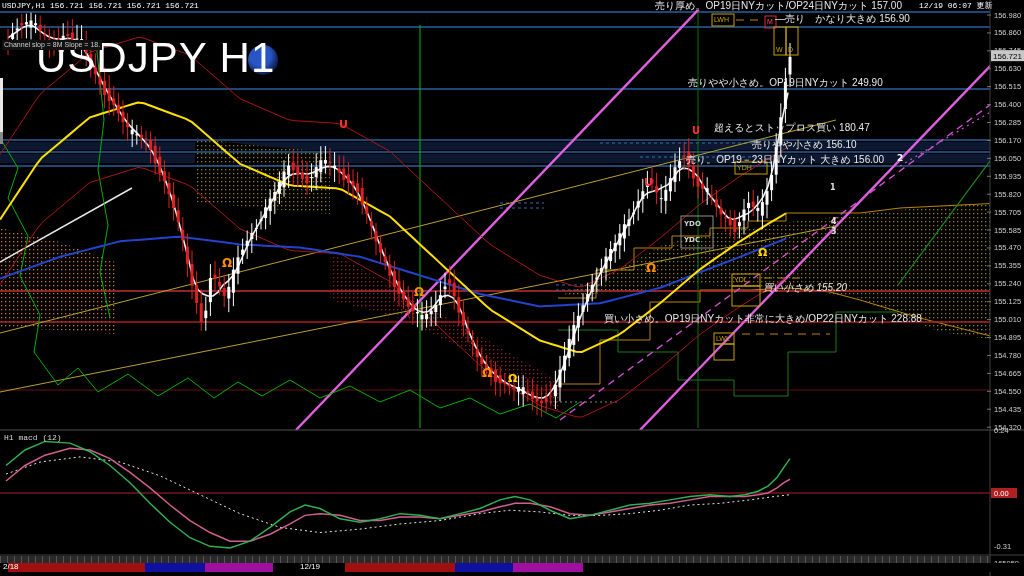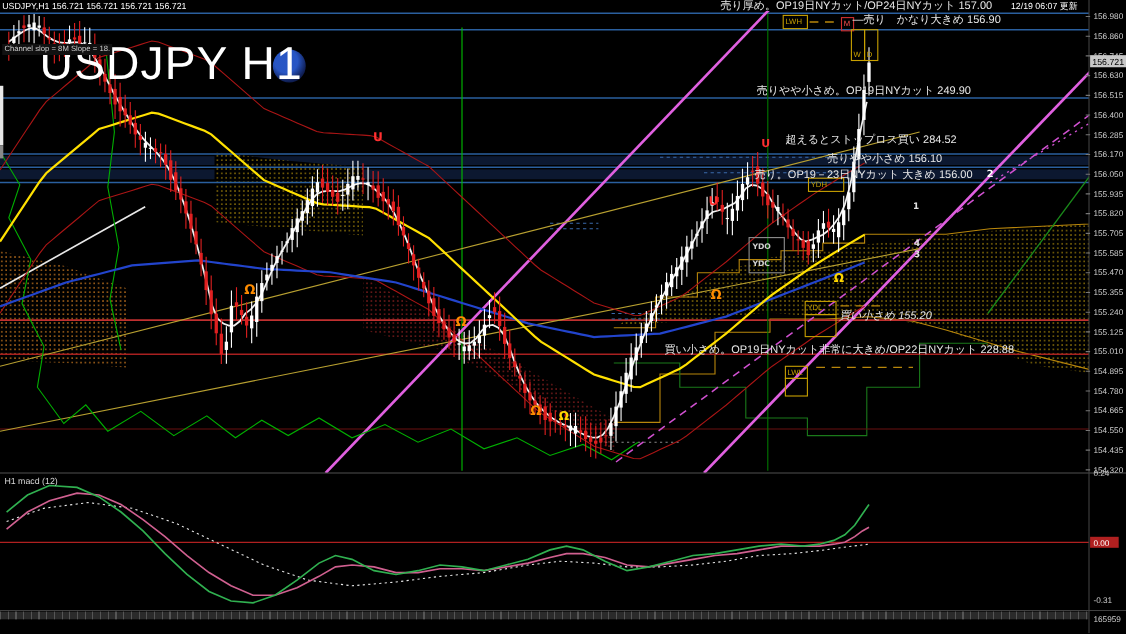--- a/index.html
+++ b/index.html
@@ -1,20 +1,20 @@
 <!DOCTYPE html>
 <html><head>
 <meta charset="utf-8">
 <style>
   html,body{margin:0;padding:0;background:#000;}
   #app{position:relative;width:1024px;height:576px;background:#000;overflow:hidden;
        font-family:"Liberation Sans","DejaVu Sans",sans-serif;}
   .abs{position:absolute;}
   .txt{color:#e8e8e8;font-size:10px;line-height:10px;white-space:nowrap;}
-  .tiny{font-size:8px;line-height:9px;}
+  .tiny{font-size:8px;line-height:9px;font-family:Liberation Mono, monospace;}
   #title{font-size:42px;font-weight:400;color:#ffffff;letter-spacing:1px;z-index:30;}
   #logo-circle{width:30px;height:30px;border-radius:50%;
        background:radial-gradient(circle at 40% 35%, #2a5acF 0 40%, #11225c 70%, #050a20 100%);
        z-index:29;opacity:.95;}
   #chart-svg{position:absolute;left:0;top:0;z-index:10;}
   .overlay-label{z-index:40;}
   #timestrip{left:0;top:556px;width:990px;height:7px;background:#2a2a2a;
        background-image:repeating-linear-gradient(90deg,#555 0 1px,transparent 1px 7px);z-index:15;}
   #session-bar{left:0;top:563px;width:1024px;height:9px;background:#000;z-index:15;}
   .seg{position:absolute;top:0;height:9px;}
@@ -550,22 +550,32 @@
 
   <div class="abs txt tiny overlay-label" style="left:4px;top:433px;color:#d8d8d8;">H1 macd (12)</div>
 
   <div id="left-scale-white" class="abs"></div>
   <div id="left-scale-gray" class="abs"></div>
 
   <div id="annotations">
       <div class="abs txt overlay-label" style="left: 655px; top: 1px;">売り厚め。OP19日NYカット/OP24日NYカット 157.00</div>
       <div class="abs txt overlay-label" style="left: 740px; top: 14px; margin-left: 35px;">―売り　かなり大きめ 156.90</div>
       <div class="abs txt overlay-label" style="left: 688px; top: 78px;">売りやや小さめ。OP19日NYカット 249.90</div>
-      <div class="abs txt overlay-label" style="left: 714px; top: 123px;">超えるとストップロス買い 284.52</div>
+      <div class="abs txt overlay-label" style="left: 714px; top: 123px;">超えるとストップロス買い 180.47</div>
       <div class="abs txt overlay-label" style="left: 752px; top: 140px;">売りやや小さめ 156.10</div>
       <div class="abs txt overlay-label" style="left: 686px; top: 155px;">売り。OP19－23日NYカット 大きめ 156.00</div>
       <div class="abs txt overlay-label" style="left: 763px; top: 283px; font-style: italic;">買い小さめ 155.20</div>
       <div class="abs txt overlay-label" style="left: 604px; top: 314px;">買い小さめ。OP19日NYカット非常に大きめ/OP22日NYカット 228.88</div>
     </div>
 
   <div id="timestrip" class="abs"></div>
+  <div id="session-bar" class="abs">
+      <div class="seg" style="left: 8px; width: 137px; background: rgb(160, 16, 16);"></div>
+      <div class="seg" style="left: 145px; width: 60px; background: rgb(16, 16, 160);"></div>
+      <div class="seg" style="left: 205px; width: 68px; background: rgb(160, 16, 160);"></div>
+      <div class="seg" style="left: 345px; width: 110px; background: rgb(160, 16, 16);"></div>
+      <div class="seg" style="left: 455px; width: 58px; background: rgb(16, 16, 160);"></div>
+      <div class="seg" style="left: 513px; width: 70px; background: rgb(160, 16, 160);"></div>
+      <div class="sess-label" style="left: 3px;">2/18</div>
+      <div class="sess-label" style="left: 300px;">12/19</div>
+    </div>
 
 </div>
 
 </body></html>

